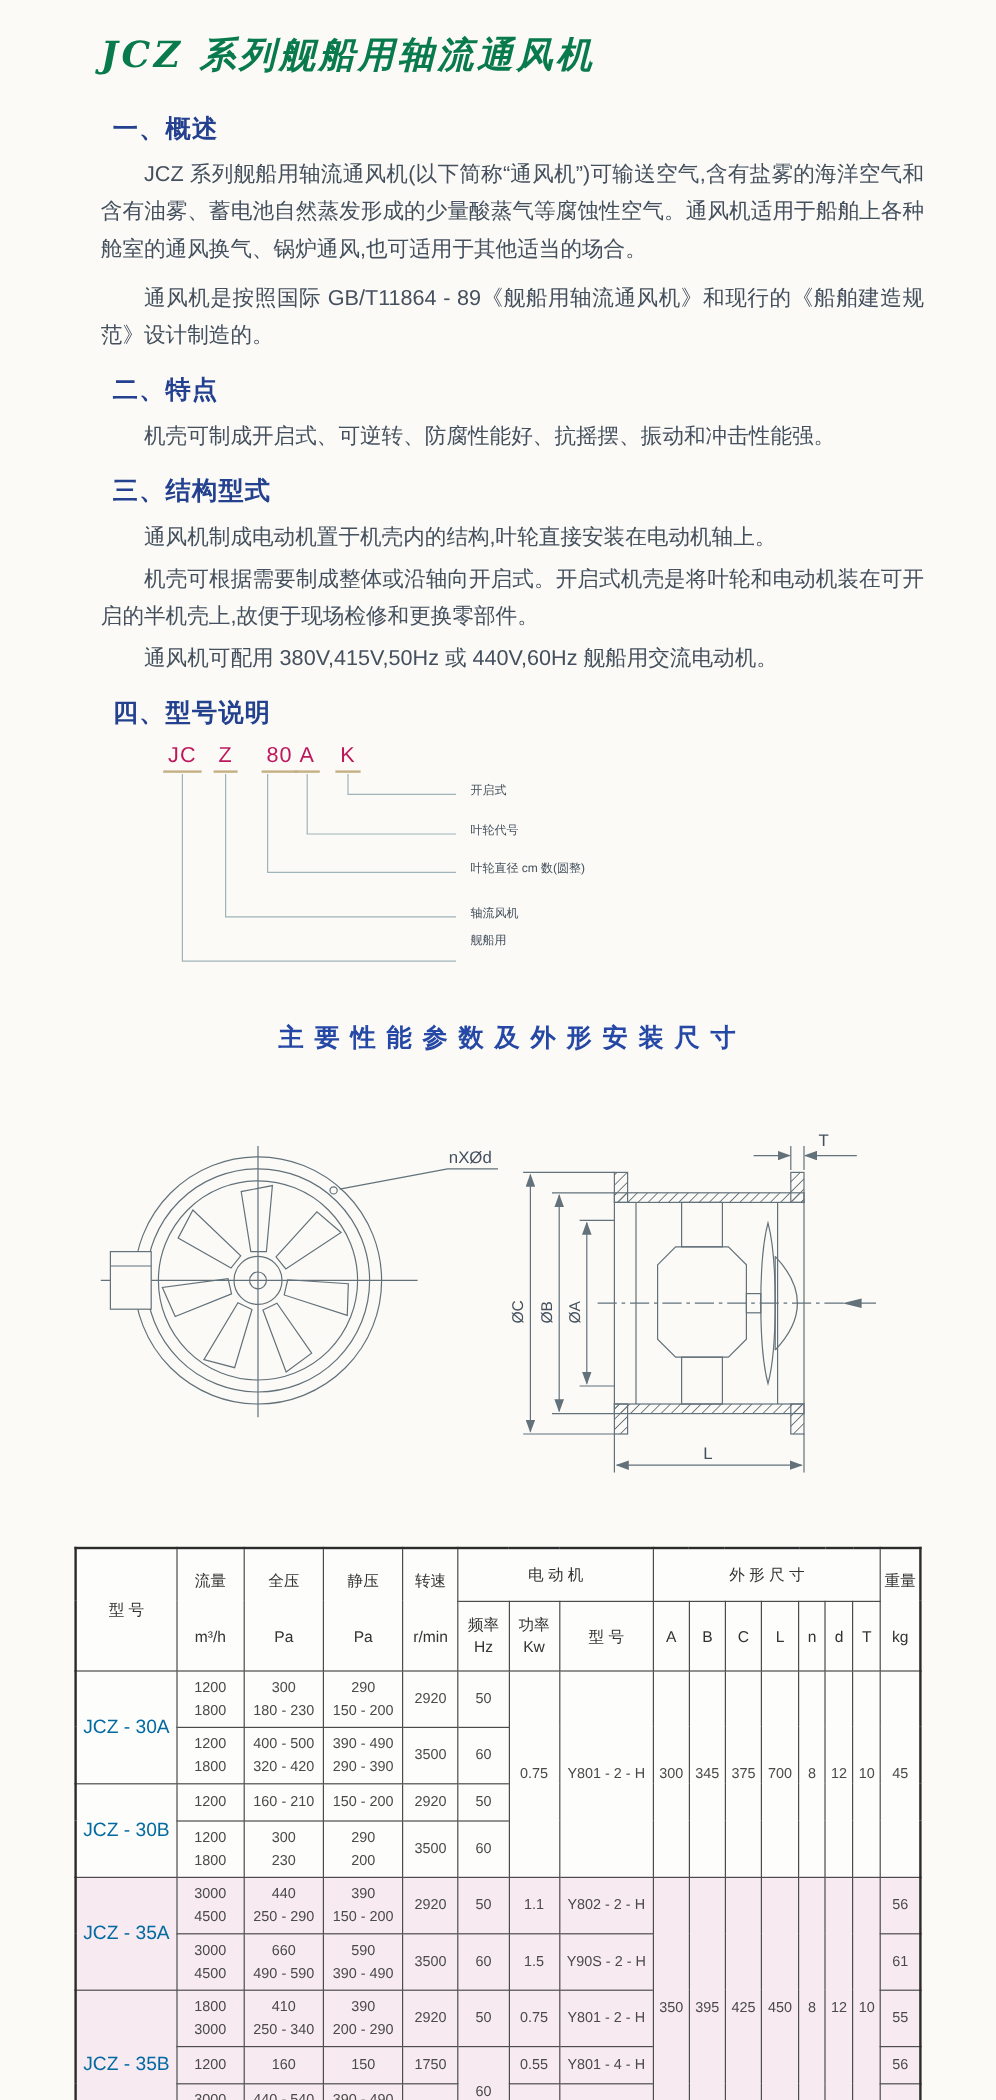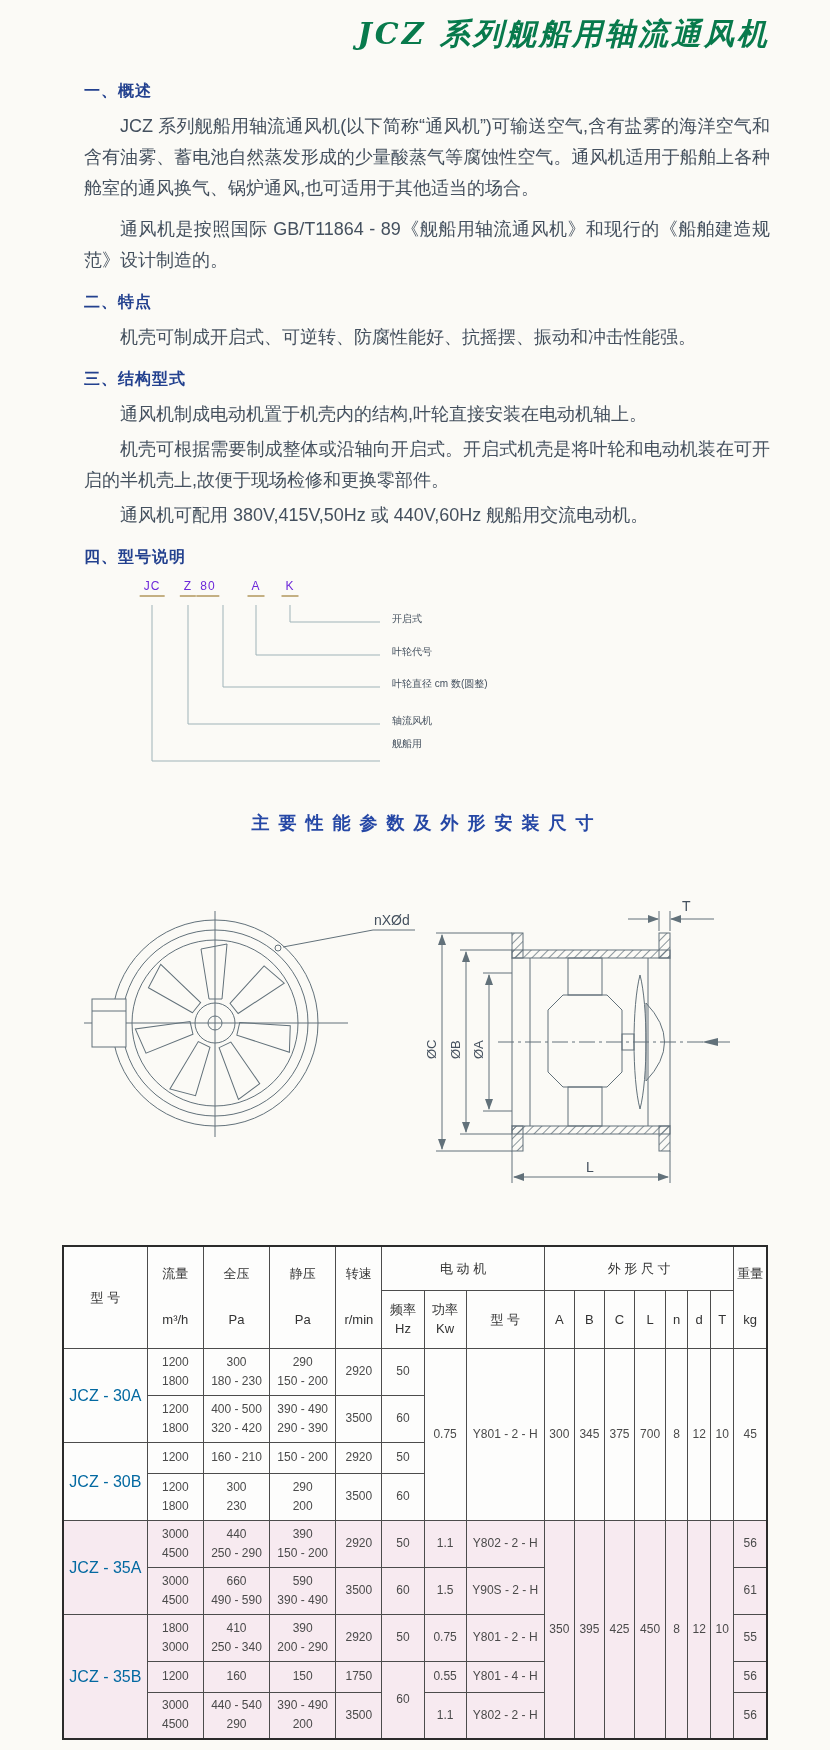--- a/index.html
+++ b/index.html
@@ -9,47 +9,47 @@
   *{box-sizing:border-box;}
   html,body{margin:0;padding:0;}
   body{
     width:830px;height:1750px;overflow:hidden;position:relative;
     background:#fbfaf6;
     font-family:"Liberation Sans","DejaVu Sans",sans-serif;
     color:var(--ink);
   }
   .page{width:830px;height:1750px;padding:10px 60px 0 84px;}
   h1.title{
-    text-align:right;margin:4px 0 26px;
+    text-align:left;margin:16px 0 26px;
     font-family:"DejaVu Serif","Liberation Serif",serif;
     font-style:italic;font-weight:bold;font-size:30px;letter-spacing:3px;
     color:var(--green);
   }
   h2.sec{
-    font-size:16px;font-weight:bold;color:var(--blue);
-    margin:16px 0 9px;letter-spacing:1px;
+    font-size:21px;font-weight:bold;color:var(--blue);
+    margin:16px 10px 9px;letter-spacing:1px;
   }
   p.para{
     font-size:18px;line-height:31px;margin:0 0 4px 0;
     text-indent:2em;text-align:justify;color:var(--ink);
   }
   p.mt{margin-top:10px;}
   
   .model-diagram{position:relative;height:218px;margin:8px 0 10px 0;width:700px;}
   .model-diagram svg{position:absolute;left:0;top:0;}
   .md-letter{
     position:absolute;top:2px;transform:translateX(-50%);
-    font-size:12px;color:#6d28d9;padding:0 4px 2px 4px;
+    font-size:18px;color:#be185d;padding:0 4px 2px 4px;
     border-bottom:2px solid var(--tan);letter-spacing:1px;
   }
   .md-label{
     position:absolute;left:308px;font-size:10px;color:var(--ink);white-space:nowrap;
   }
   h2.mid-title{
-    text-align:center;font-size:18px;font-weight:bold;color:#2547a5;
+    text-align:center;font-size:21px;font-weight:bold;color:#2547a5;
     letter-spacing:9px;margin:16px 0 0 0;
   }
   svg.drawings{display:block;margin:48px 0 0 -4px;}
   
   .tbl-wrap{margin:50px 0 0 -22px;width:708px;}
   table{border-collapse:collapse;width:706px;border:2px solid #2b2b2b;background:#fdfdfc;
         font-family:"Liberation Sans","DejaVu Sans",sans-serif;}
   th,td{border:1px solid #4c4c4c;text-align:center;vertical-align:middle;
         padding:2px 1px;white-space:pre-line;}
   th{font-weight:400;color:#333;font-size:13px;line-height:19px;}
@@ -92,21 +92,21 @@
     <div class="model-diagram" id="model-diagram">
       <svg id="md-svg" width="700" height="218">
           <polyline points="68,28 68,184 296,184" fill="none" stroke="var(--line)"></polyline>
           <polyline points="104,28 104,147 296,147" fill="none" stroke="var(--line)"></polyline>
           <polyline points="139,28 139,110 296,110" fill="none" stroke="var(--line)"></polyline>
           <polyline points="172,28 172,78 296,78" fill="none" stroke="var(--line)"></polyline>
           <polyline points="206,28 206,45 296,45" fill="none" stroke="var(--line)"></polyline>
         </svg>
     <span class="md-letter" style="left: 68px;">JC</span>
         <span class="md-letter" style="left: 104px;">Z</span>
-        <span class="md-letter" style="left: 124px;">80</span>
+        <span class="md-letter" style="left: 149px;">80</span>
         <span class="md-letter" style="left: 172px;">A</span>
         <span class="md-letter" style="left: 206px;">K</span>
         <div class="md-label" style="top: 35px;">开启式</div>
         <div class="md-label" style="top: 68px;">叶轮代号</div>
         <div class="md-label" style="top: 100px;">叶轮直径 cm 数(圆整)</div>
         <div class="md-label" style="top: 137px;">轴流风机</div>
         <div class="md-label" style="top: 160px;">舰船用</div>
       </div>
   </section>
 

